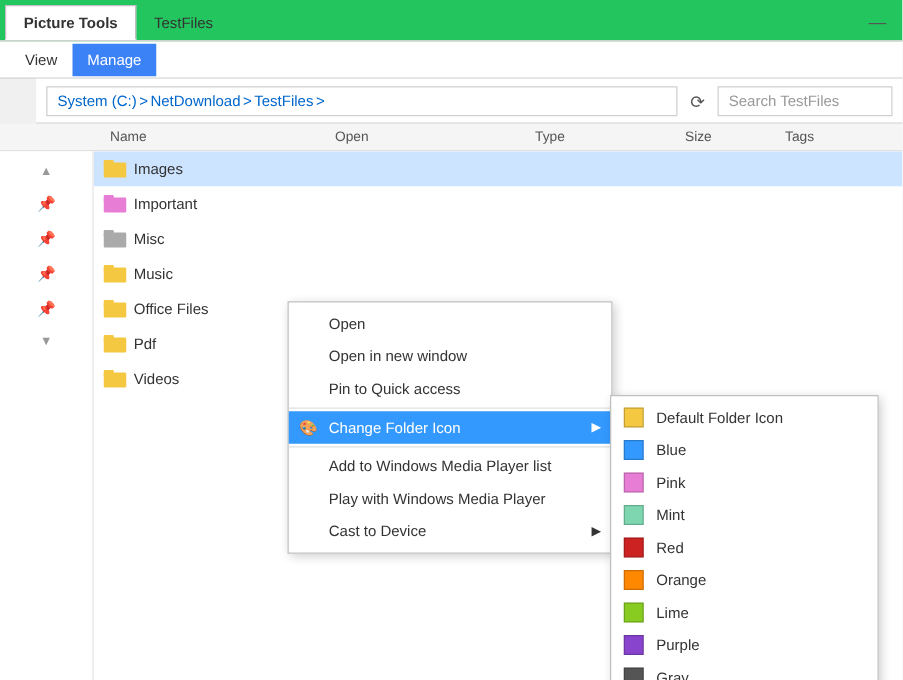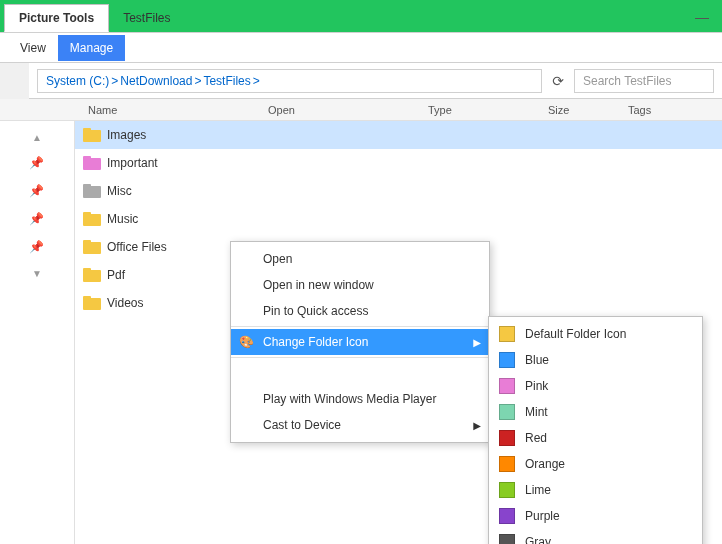--- a/index.html
+++ b/index.html
@@ -413,20 +413,21 @@
       </div>
       <div class="menu-separator"></div>
       <div class="menu-item highlighted">
         <span class="menu-icon">🎨</span>
         <span>Change Folder Icon</span>
         <span class="submenu-arrow">▶</span>
       </div>
       <div class="menu-separator"></div>
       <div class="menu-item">
         <span class="menu-icon"></span>
+        <span>Add to Windows Media Player list</span>
       </div>
       <div class="menu-item">
         <span class="menu-icon"></span>
         <span>Play with Windows Media Player</span>
       </div>
       <div class="menu-item">
         <span class="menu-icon"></span>
         <span>Cast to Device</span>
         <span class="submenu-arrow">▶</span>
       </div>

